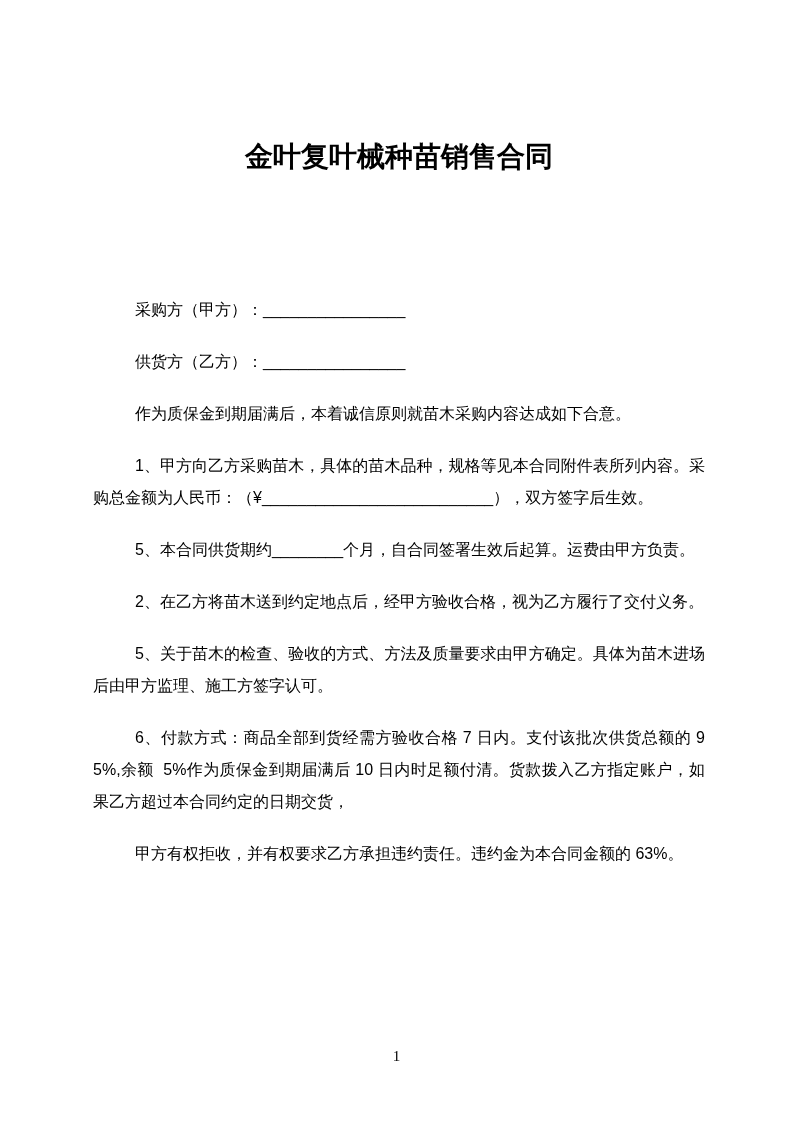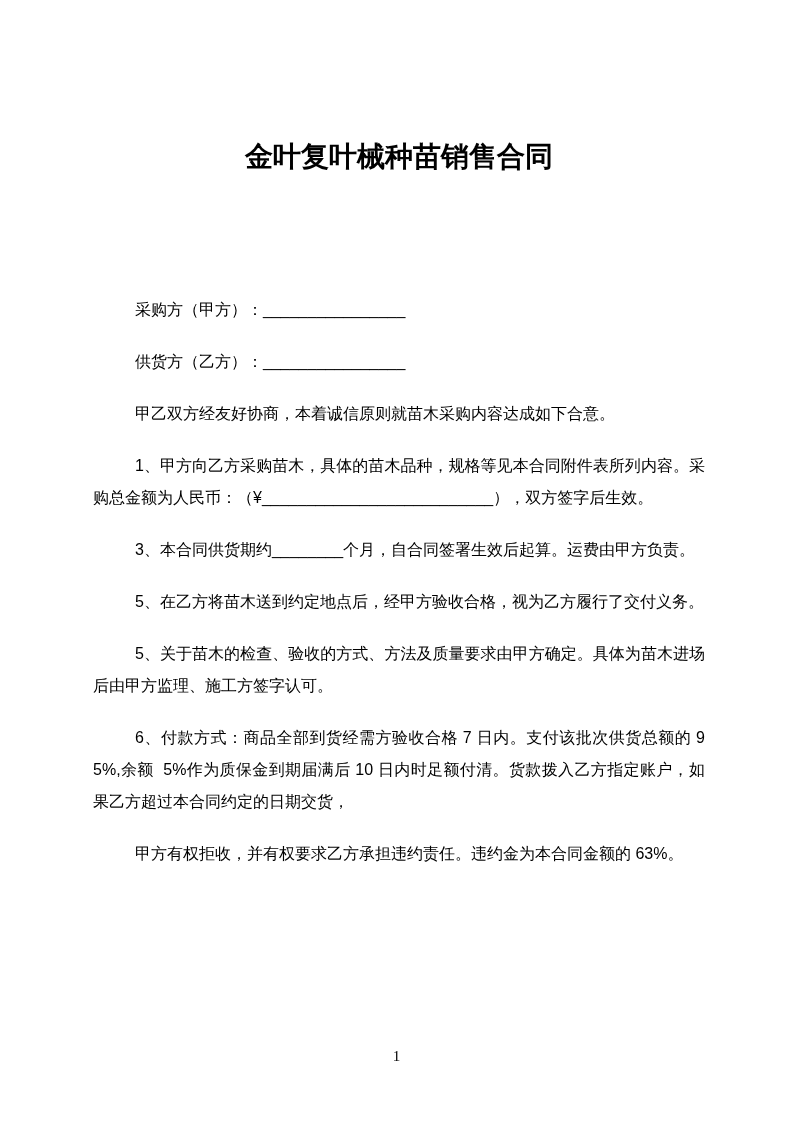--- a/index.html
+++ b/index.html
@@ -50,23 +50,23 @@
 </style>
 </head>
 <body>
 
 <div class="page">
   <div class="content">
     <div class="doc-title">金叶复叶械种苗销售合同</div>
 
     <p class="para">采购方（甲方）：________________</p>
     <p class="para">供货方（乙方）：________________</p>
-    <p class="para">甲乙双方经友好协商，本着诚信原则就苗木采购内容达成如下合意。</p>
+    <p class="para">作为质保金到期届满后，本着诚信原则就苗木采购内容达成如下合意。</p>
     <p class="para">1、甲方向乙方采购苗木，具体的苗木品种，规格等见本合同附件表所列内容。采购总金额为人民币：（¥__________________________），双方签字后生效。</p>
-    <p class="para">3、本合同供货期约________个月，自合同签署生效后起算。运费由甲方负责。</p>
-    <p class="para">5、在乙方将苗木送到约定地点后，经甲方验收合格，视为乙方履行了交付义务。</p>
+    <p class="para">5、本合同供货期约________个月，自合同签署生效后起算。运费由甲方负责。</p>
+    <p class="para">2、在乙方将苗木送到约定地点后，经甲方验收合格，视为乙方履行了交付义务。</p>
     <p class="para">5、关于苗木的检查、验收的方式、方法及质量要求由甲方确定。具体为苗木进场后由甲方监理、施工方签字认可。</p>
     <p class="para">6、付款方式：商品全部到货经需方验收合格 7 日内。支付该批次供货总额的 95%,余额  5%作为质保金到期届满后 10 日内时足额付清。货款拨入乙方指定账户，如果乙方超过本合同约定的日期交货，</p>
     <p class="para">甲方有权拒收，并有权要求乙方承担违约责任。违约金为本合同金额的 63%。</p>
   </div>
 
   <div class="page-number">1</div>
 </div>
 
 </body></html>

